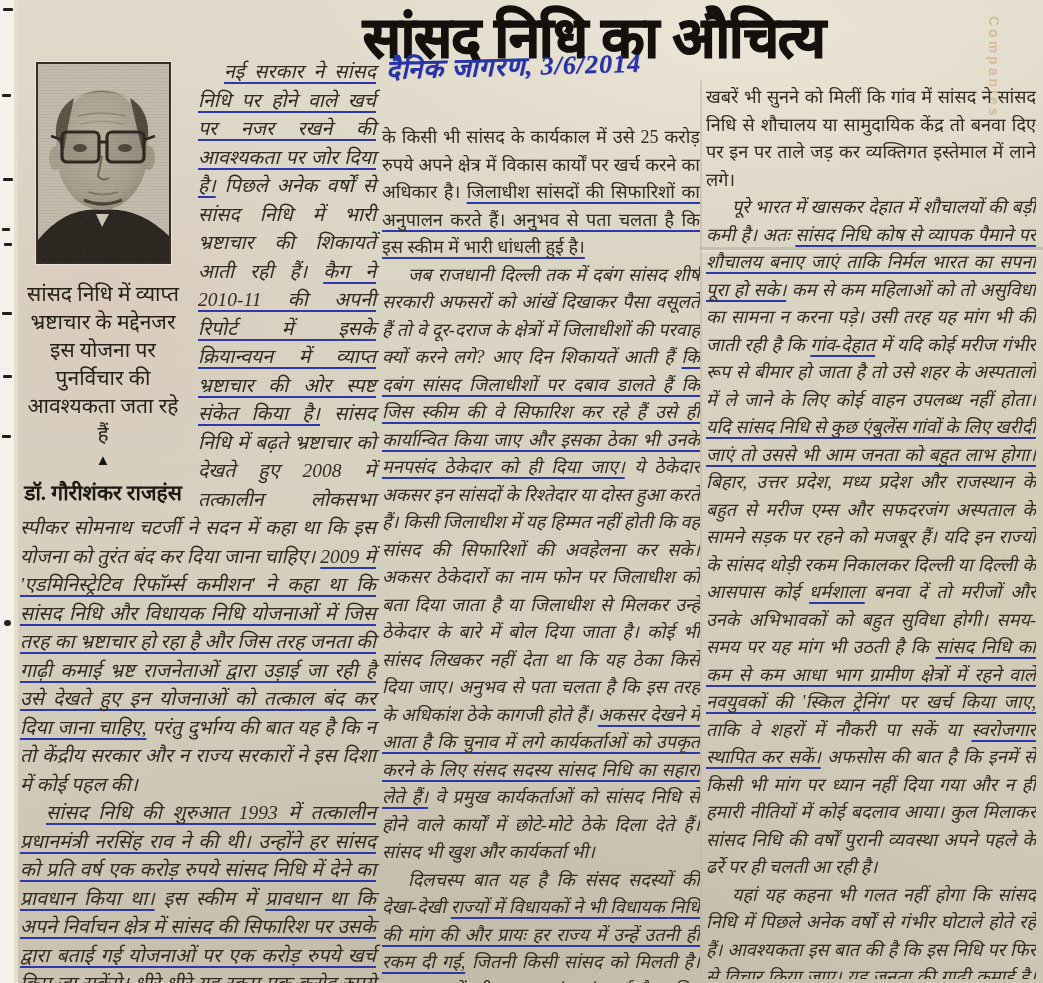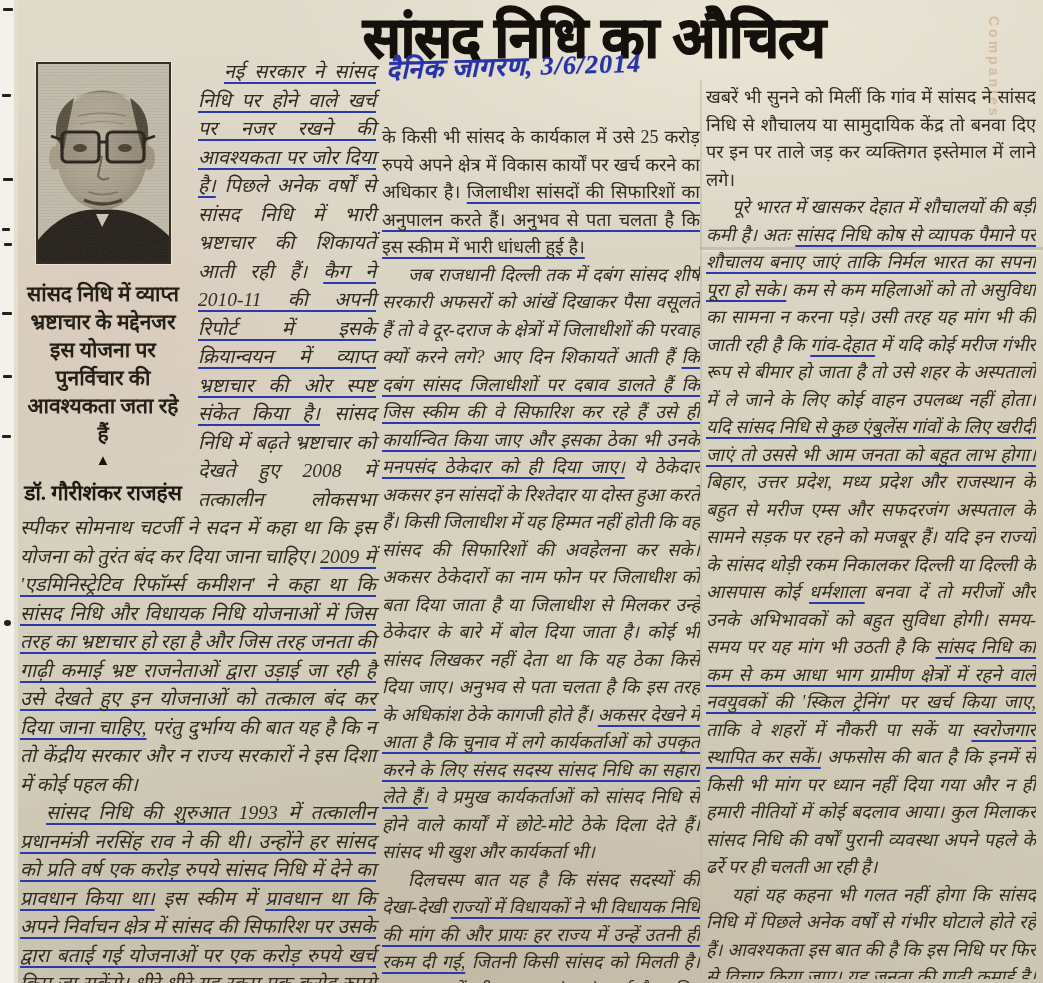--- a/index.html
+++ b/index.html
@@ -55,21 +55,21 @@
     width:131px;height:198px;margin:4px auto 0 auto;border:2px solid #332e26;
     background:#c6bfae;position:relative;overflow:hidden;
     box-shadow:0 0 0 1px rgba(255,255,255,0.4);
   }
   .photo-frame .scanlines{
     position:absolute;inset:0;
     background:repeating-linear-gradient(0deg, rgba(0,0,0,0.05) 0 1px, transparent 1px 3px);
     pointer-events:none;
   }
   .caption{
-    margin:16px 2px 0 2px;text-align:center;font-weight:700;
+    margin:16px 2px 0 2px;text-align:center;font-weight:400;
     font-size:21px;line-height:28px;color:#241f17;text-indent:0;
   }
   .pointer{ text-align:center;font-size:15px;line-height:24px;color:#17140f;}
   .author{
     text-align:center;font-weight:700;font-size:21px;line-height:27px;
     color:#1d1912;margin-top:8px;
   }
   
   .col{
     position:absolute;top:84px;text-align:justify;

